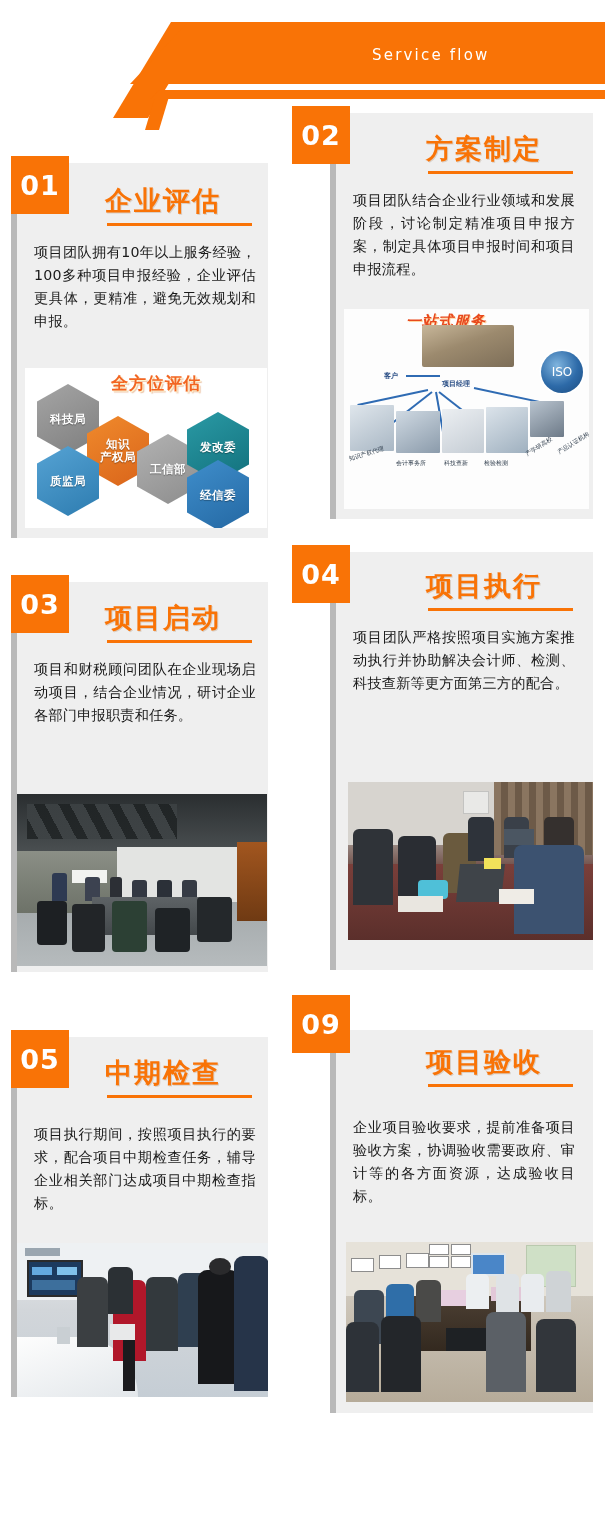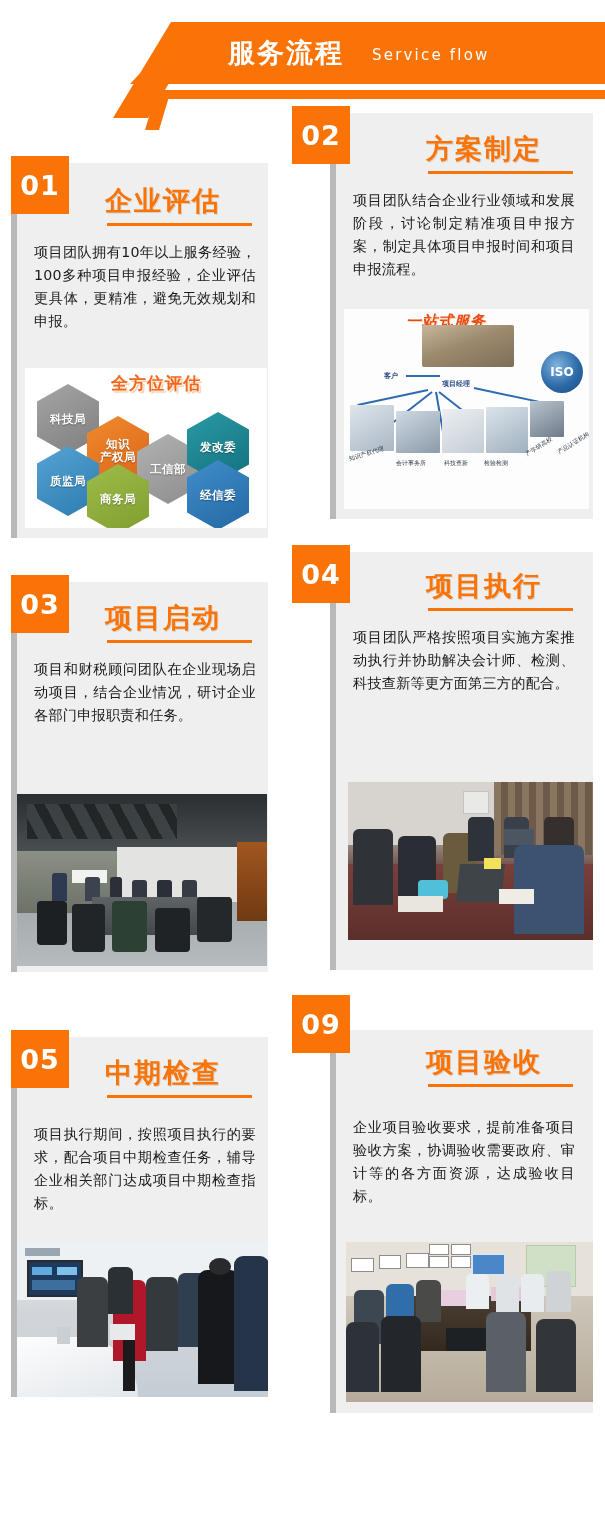--- a/index.html
+++ b/index.html
@@ -115,21 +115,21 @@
   .svc-arrow { position: absolute; background: #2f6bb3; }
   .svc-center {
     position: absolute; left: 78px; top: 16px; width: 92px; height: 42px;
     background: linear-gradient(160deg,#c8b79a 0%,#9c8a6e 45%,#7d6e58 100%);
     border-radius: 2px;
   }
   .svc-iso {
     position: absolute; right: 6px; top: 42px; width: 42px; height: 42px;
     border-radius: 50%;
     background: radial-gradient(circle at 38% 34%, #7fb4de 0%, #2d6aa8 55%, #1b4a7d 100%);
-    color: #fff; font-size: 12px; font-weight: bold;
+    color: #fff; font-size: 12px; font-weight: normal;
     display: flex; align-items: center; justify-content: center;
     box-shadow: 0 0 0 2px rgba(255,255,255,.7);
   }
 
   
   .scene { position: absolute; inset: 0; }
   .pr { position: absolute; }
 
   
   .footer-wrap { position: absolute; left: 0; bottom: 0; width: 605px; height: 130px; }
@@ -167,21 +167,20 @@
 </head>
 <body>
 
 <div id="page">
 
   <div class="header-wrap">
     <div class="hdr-wing"></div>
     <div class="hdr-wing2"></div>
     <div class="hdr-band"></div>
     <div class="hdr-stripe"></div>
-    <div class="hdr-title">服务流程</div>
     <div class="hdr-sub">Service flow</div>
   </div>
 
   <div class="card" style="left:11px; top:163px; width:257px; height:375px;">
     <div class="card-title" style="left:88px; top:20px;">企业评估</div>
     <div class="title-rule" style="left:90px; top:60px; width:145px;"></div>
     <div class="card-body" style="left:17px; top:78px; width:222px;">项目团队拥有10年以上服务经验，100多种项目申报经验，企业评估更具体，更精准，避免无效规划和申报。</div>
 
     <div class="hexfig" style="left:8px; top:205px; width:242px; height:160px;">
       <div class="hexfig-title">全方位评估</div>
@@ -190,23 +189,20 @@
       </div>
       <div class="hex" style="left:62px; top:48px; background:linear-gradient(150deg,#f08a2c,#d9641a); white-space:pre-line;">
         <span>知识
 产权局</span>
       </div>
       <div class="hex" style="left:12px; top:78px; background:linear-gradient(150deg,#56a3d4,#2d7cb0);">
         <span>质监局</span>
       </div>
       <div class="hex" style="left:112px; top:66px; background:linear-gradient(150deg,#b2b2b2,#8d8d8d);">
         <span>工信部</span>
-      </div>
-      <div class="hex" style="left:62px; top:96px; background:linear-gradient(150deg,#9fbd4b,#7f9c2d);">
-        <span>商务局</span>
       </div>
       <div class="hex" style="left:162px; top:44px; background:linear-gradient(150deg,#2a9aa5,#12707c);">
         <span>发改委</span>
       </div>
       <div class="hex" style="left:162px; top:92px; background:linear-gradient(150deg,#3f8ecb,#2468a3);">
         <span>经信委</span>
       </div>
     </div>
   </div>
   <div class="badge" style="left:11px; top:156px;">01</div>

